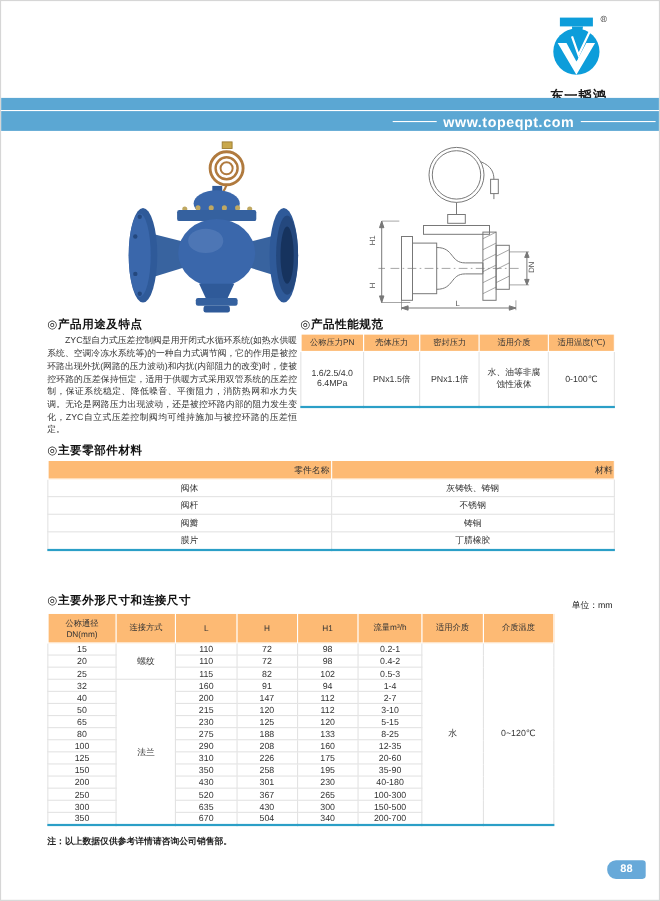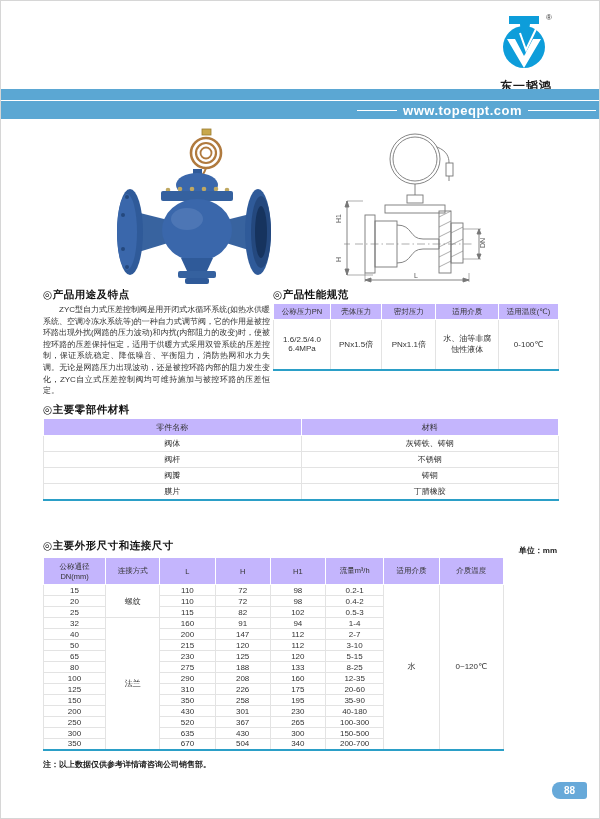--- a/index.html
+++ b/index.html
@@ -27,42 +27,42 @@
   .banner .btext { color:#ffffff; font-size:13px; font-weight:bold; letter-spacing:.5px; }
   
   .photo   { position:absolute; left:95px;  top:122px; }
   .drawing { position:absolute; left:326px; top:120px; }
   
   .sec-heading { position:absolute; font-size:10.5px; font-weight:bold; color:#111; letter-spacing:.5px; }
   .unit-label  { position:absolute; font-size:8px; color:#222; }
   
   table { border-collapse:collapse; table-layout:fixed; }
   th {
-    background:#c4b5fd; border:1px solid #ffffff;
+    background:#fdba74; border:1px solid #ffffff;
     font-size:7.5px; font-weight:normal; color:#333; text-align:center; padding:2px 1px;
   }
   td {
     border:1px solid #e3e3e3; font-size:8px; color:#333;
     text-align:center; padding:1px 2px; background:#fff;
   }
   .preline { white-space:pre-line; }
   .accent-bottom { border-bottom:2px solid #2b9fc7; }
   
   .perf-table { position:absolute; left:272px; top:302px; width:286px; }
   .perf-table th { height:16px; }
   .perf-table td { height:50px; }
   
   .features-text {
     position:absolute; left:42px; top:303px; width:227px;
     font-size:8px; line-height:11.6px; color:#333;
     text-align:justify; text-indent:2em;
   }
   
   .mat-table { position:absolute; left:42px; top:417px; width:516px; }
-  .mat-table th { height:17px; font-size:8px; }
+  .mat-table th { height:17px; font-size:8px;text-align:right; }
   .mat-table td { height:16px; }
   
   .dim-table { position:absolute; left:42px; top:556px; width:461px; }
   .dim-table th { height:27px; font-size:7.5px; }
   .dim-table td { height:11px; padding:0 2px; font-size:8px; }
   
   .note { position:absolute; left:42px; top:758px; font-size:8px; font-weight:bold; color:#222; }
   .page-badge {
     position:absolute; left:551px; top:781px; width:35px; height:17px;
     background:#67a9d9; color:#fff; font-size:10px; font-weight:bold;
@@ -259,21 +259,21 @@
       <td>铸铜</td>
     </tr>
     <tr>
       <td>膜片</td>
       <td>丁腈橡胶</td>
     </tr>
   </tbody>
     </table>
 
   <div class="sec-heading" style="left:42px; top:538px;">◎主要外形尺寸和连接尺寸</div>
-  <div class="unit-label" style="right:42px; top:544px;font-weight:bold;">单位：mm</div>
+  <div class="unit-label" style="right:42px; top:544px;">单位：mm</div>
   <table class="dim-table accent-bottom">
     <colgroup>
       <col style="width:13.5%">
         <col style="width:11.8%">
         <col style="width:12%">
         <col style="width:12%">
       <col style="width:12%">
         <col style="width:12.7%">
         <col style="width:12%">
         <col style="width:14%">

